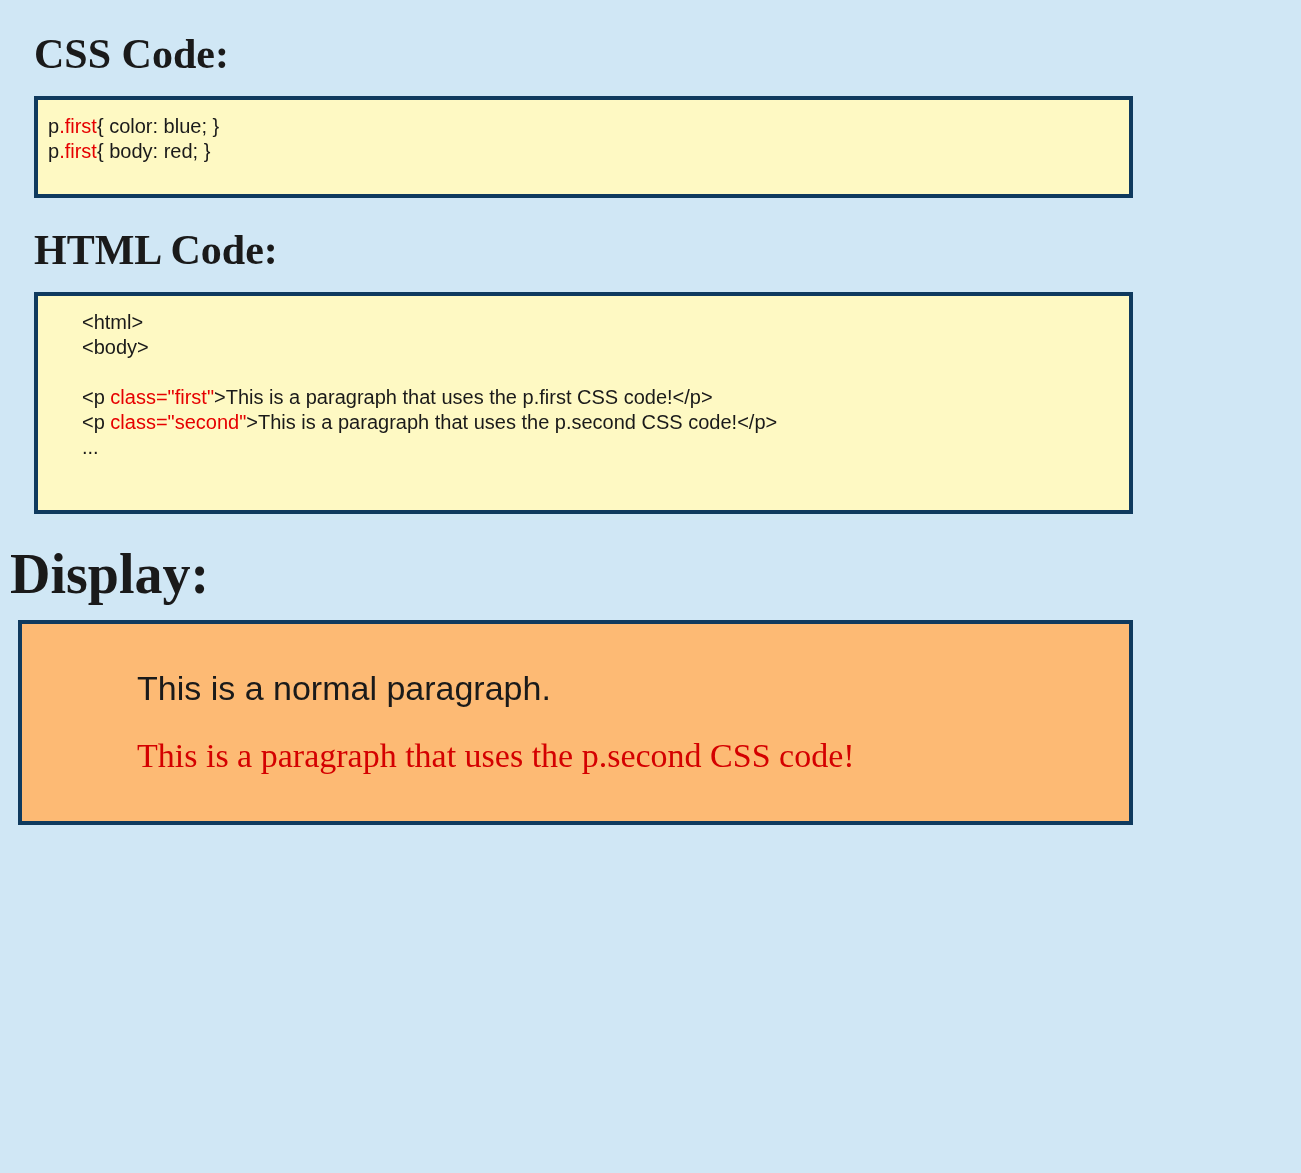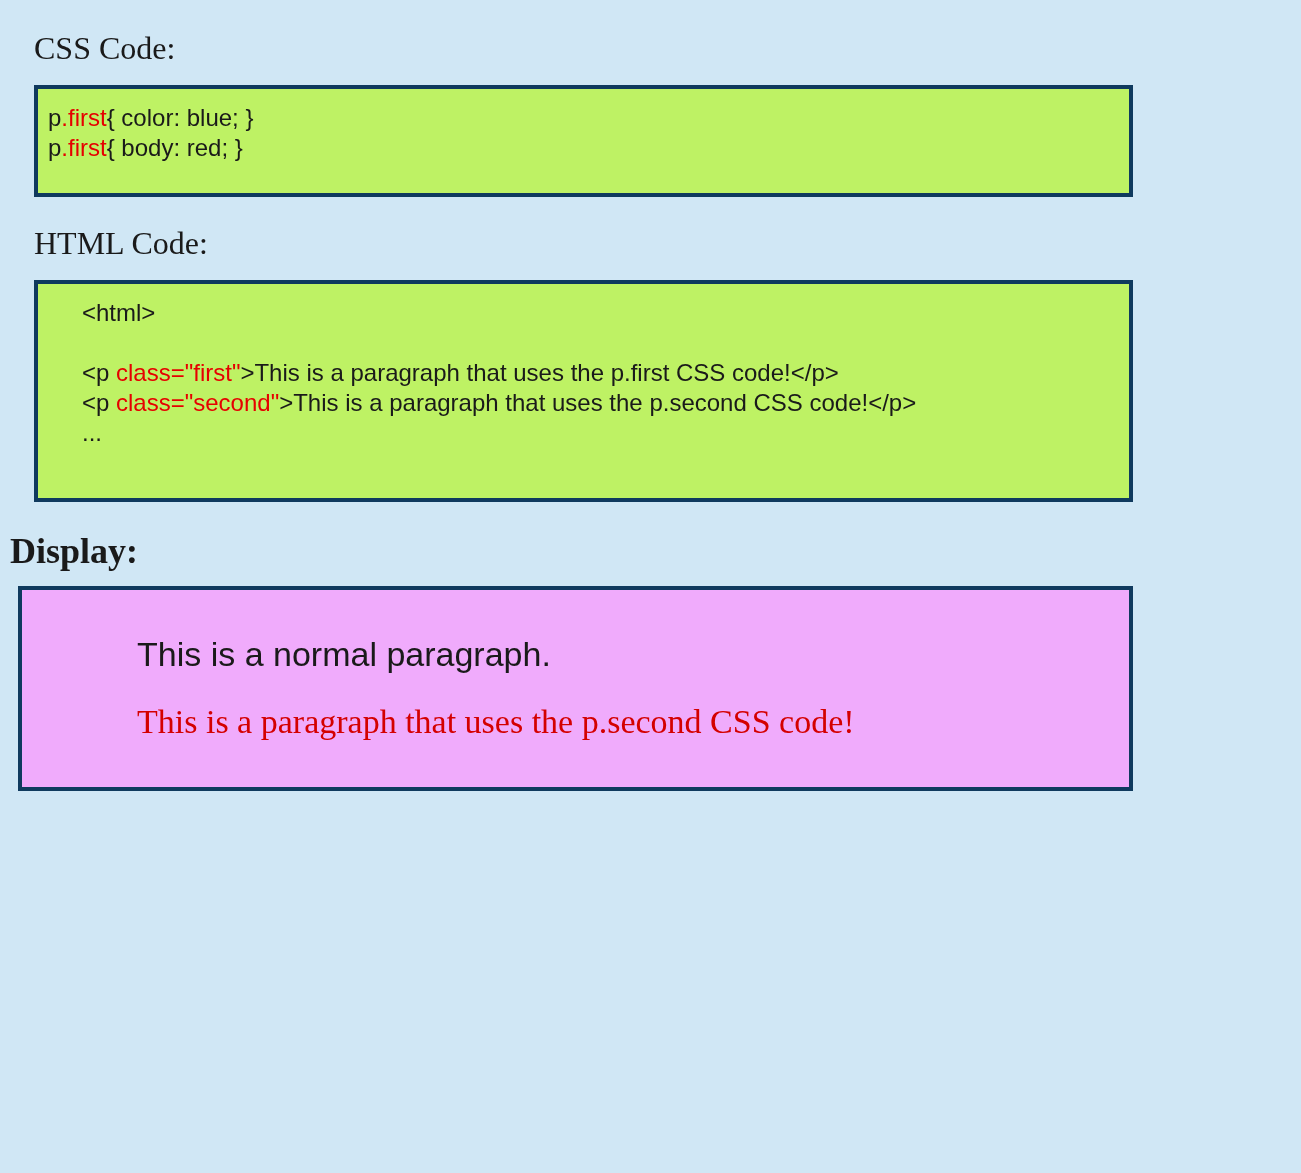--- a/index.html
+++ b/index.html
@@ -7,57 +7,57 @@
       padding: 0;
       box-sizing: border-box;
     }
     body {
       background-color: #d0e7f5;
       font-family: Georgia, 'Times New Roman', serif;
       padding: 30px 10px 30px 10px;
       width: 1301px;
     }
     .section-heading {
-      font-size: 32px;
-      font-weight: normal;
+      font-size: 42px;
+      font-weight: bold;
       color: #1a1a1a;
       margin-left: 24px;
       margin-bottom: 18px;
       font-family: Georgia, 'Times New Roman', serif;
     }
     .display-heading {
-      font-size: 36px;
+      font-size: 56px;
       font-weight: bold;
       color: #1a1a1a;
       margin-left: 0px;
       margin-bottom: 14px;
       margin-top: 22px;
       font-family: Georgia, 'Times New Roman', serif;
     }
     .code-box {
-      background-color: #bef264;
+      background-color: #fef9c3;
       border: 4px solid #0f3a5e;
       margin-left: 24px;
       margin-right: 158px;
       margin-bottom: 28px;
       padding: 14px 10px 30px 10px;
       font-family: 'Segoe UI', Arial, sans-serif;
-      font-size: 24px;
+      font-size: 20px;
       line-height: 1.25;
       color: #1a1a1a;
     }
     .code-box.html-box {
       padding-bottom: 50px;
       padding-left: 44px;
     }
     .red-text {
       color: #e60000;
     }
     .display-box {
-      background-color: #f0abfc;
+      background-color: #fdba74;
       border: 4px solid #0f3a5e;
       margin-left: 8px;
       margin-right: 158px;
       padding: 40px 60px 40px 60px;
     }
     .display-p {
       font-family: 'Segoe UI', Arial, sans-serif;
       font-size: 34px;
       line-height: 1.45;
       margin-bottom: 18px;
@@ -84,20 +84,21 @@
 
 <div class="code-box">
   <div><span>p</span><span class="red-text">.first</span><span>{ color: blue; }</span></div>
   <div><span>p</span><span class="red-text">.first</span><span>{ body: red; }</span></div>
 </div>
 
 <h2 class="section-heading">HTML Code:</h2>
 
 <div class="code-box html-box">
   <div>&lt;html&gt;</div>
+  <div>&lt;body&gt;</div>
   <div>&nbsp;</div>
   <div><span>&lt;p </span><span class="red-text">class="first"</span><span>&gt;This is a paragraph that uses the p.first CSS code!&lt;/p&gt;</span></div>
   <div><span>&lt;p </span><span class="red-text">class="second"</span><span>&gt;This is a paragraph that uses the p.second CSS code!&lt;/p&gt;</span></div>
   <div>...</div>
 </div>
 
 <h2 class="display-heading">Display:</h2>
 
 <div class="display-box">
   <p class="display-p normal">This is a normal paragraph.</p>

